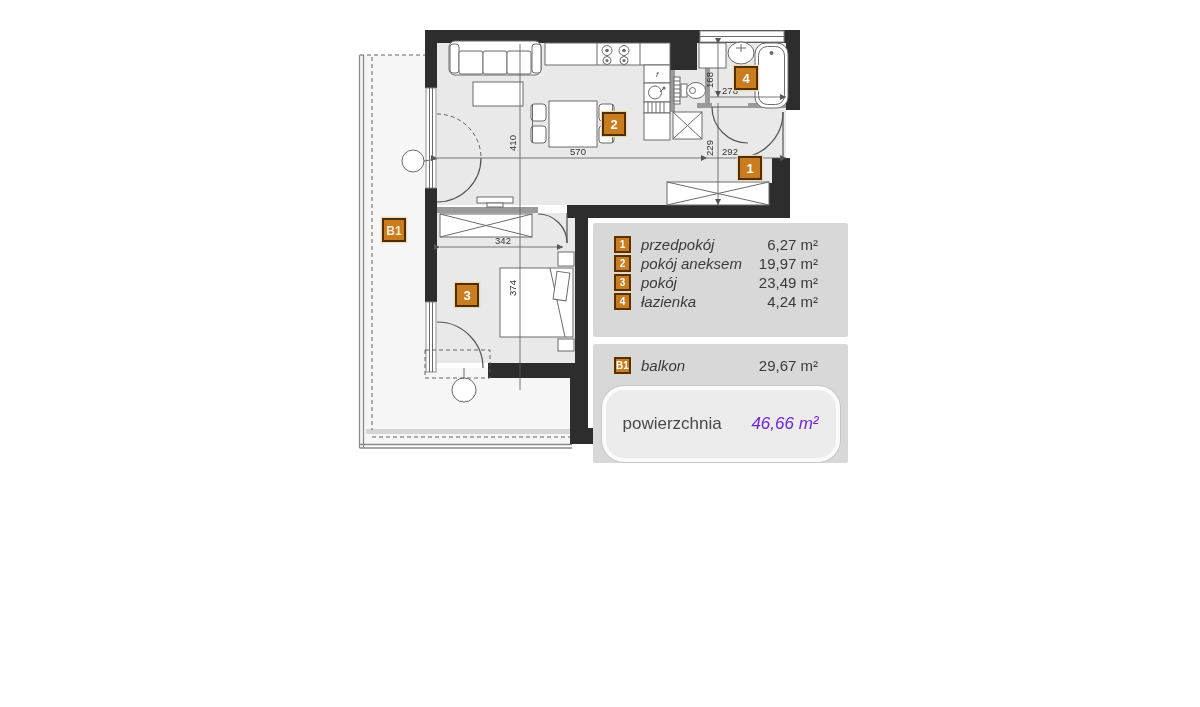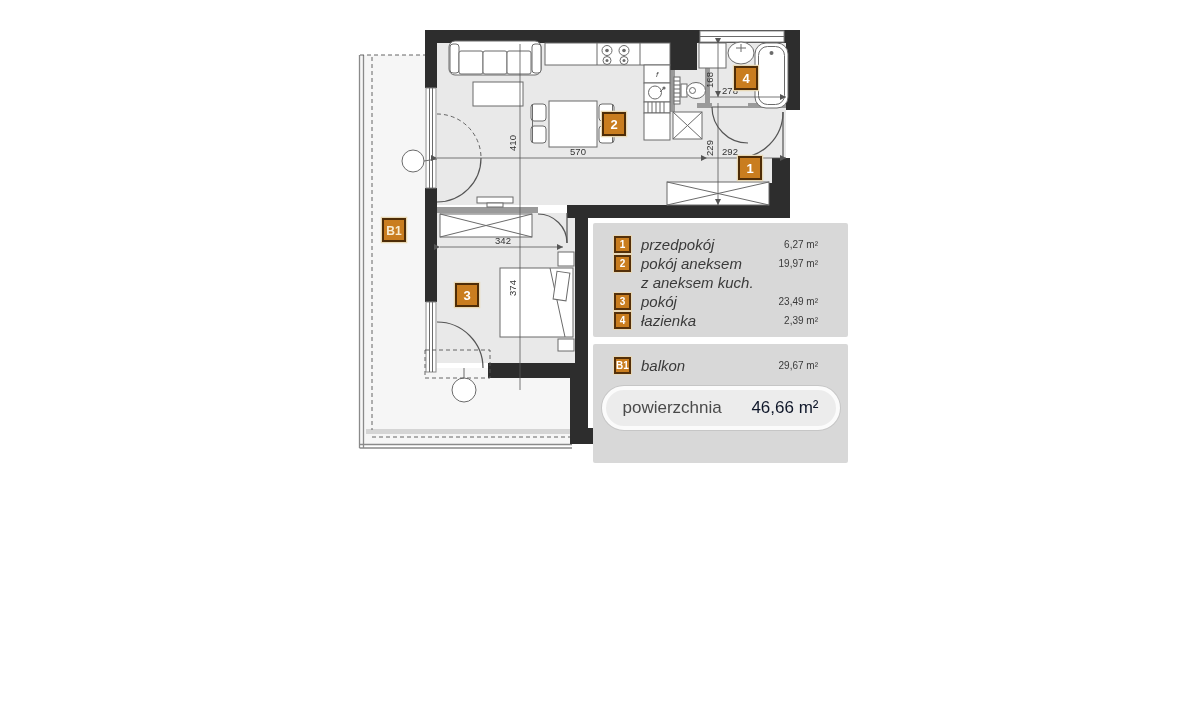--- a/index.html
+++ b/index.html
@@ -30,26 +30,26 @@
   .panel{position:absolute;background:#d8d8d8;border-radius:2px;}
   #panel1{left:593px;top:223px;width:255px;height:114px;padding-top:0;}
   #panel2{left:593px;top:344px;width:255px;height:119px;}
   .lrows{padding-top:12px;}
   .lrow{display:flex;align-items:center;height:19px;padding:0 30px 0 21px;}
   .lbadge{flex:0 0 auto;width:13px;height:13px;background:#c97d1f;border:2px solid #54300a;
           box-shadow:0 0 0 1px #e8d8b8;color:#fff;font-size:10px;font-weight:bold;
           display:flex;align-items:center;justify-content:center;margin-right:10px;line-height:1;}
   .lbadge:empty{visibility:hidden;}
   .llabel{font-size:15px;color:#3a3a3a;white-space:nowrap;font-style:italic;}
-  .larea{margin-left:auto;font-size:10px;color:#3a3a3a;white-space:nowrap;}
+  .larea{margin-left:auto;font-size:15px;color:#3a3a3a;white-space:nowrap;}
   .totalbox{margin:11px auto 0;width:196px;height:36px;background:#ececec;
             border:4px solid #fbfbfb;border-radius:22px;box-shadow:0 0 0 1px #c6c6c6;
-            display:flex;align-items:center;padding:0 17px;}
+            display:flex;align-items:center;padding:16px 17px;}
   .total-label{font-size:17px;color:#4a4a4a;}
-  .total-value{margin-left:auto;font-size:17px;color:#0f172a;}
+  .total-value{margin-left:auto;font-size:17px;color:#6d28d9;font-style:italic;}
 
   
   .watermark{position:absolute;left:458px;top:340px;font-size:27px;font-weight:bold;
              letter-spacing:1px;color:rgba(255,255,255,0.85);
              text-shadow:0 1px 2px rgba(120,120,120,0.35);pointer-events:none;white-space:nowrap;}
 </style>
 </head>
 <body>
 
 <div class="stage">
@@ -309,33 +309,28 @@
       <span class="lbadge">1</span>
       <span class="llabel">przedpokój</span>
       <span class="larea">6,27 m²</span>
     </div>
     <div class="lrow">
       <span class="lbadge">2</span>
       <span class="llabel">pokój aneksem</span>
       <span class="larea">19,97 m²</span>
     </div>
     <div class="lrow">
-      <span class="lbadge"></span>
-      <span class="llabel">z aneksem kuch.</span>
-      <span class="larea"></span>
-    </div>
-    <div class="lrow">
       <span class="lbadge">3</span>
       <span class="llabel">pokój</span>
       <span class="larea">23,49 m²</span>
     </div>
     <div class="lrow">
       <span class="lbadge">4</span>
       <span class="llabel">łazienka</span>
-      <span class="larea">2,39 m²</span>
+      <span class="larea">4,24 m²</span>
     </div>
   </div>
 </div>
 
 
 <div class="panel" id="panel2">
   <div class="lrows">
     <div class="lrow">
       <span class="lbadge">B1</span>
       <span class="llabel">balkon</span>

